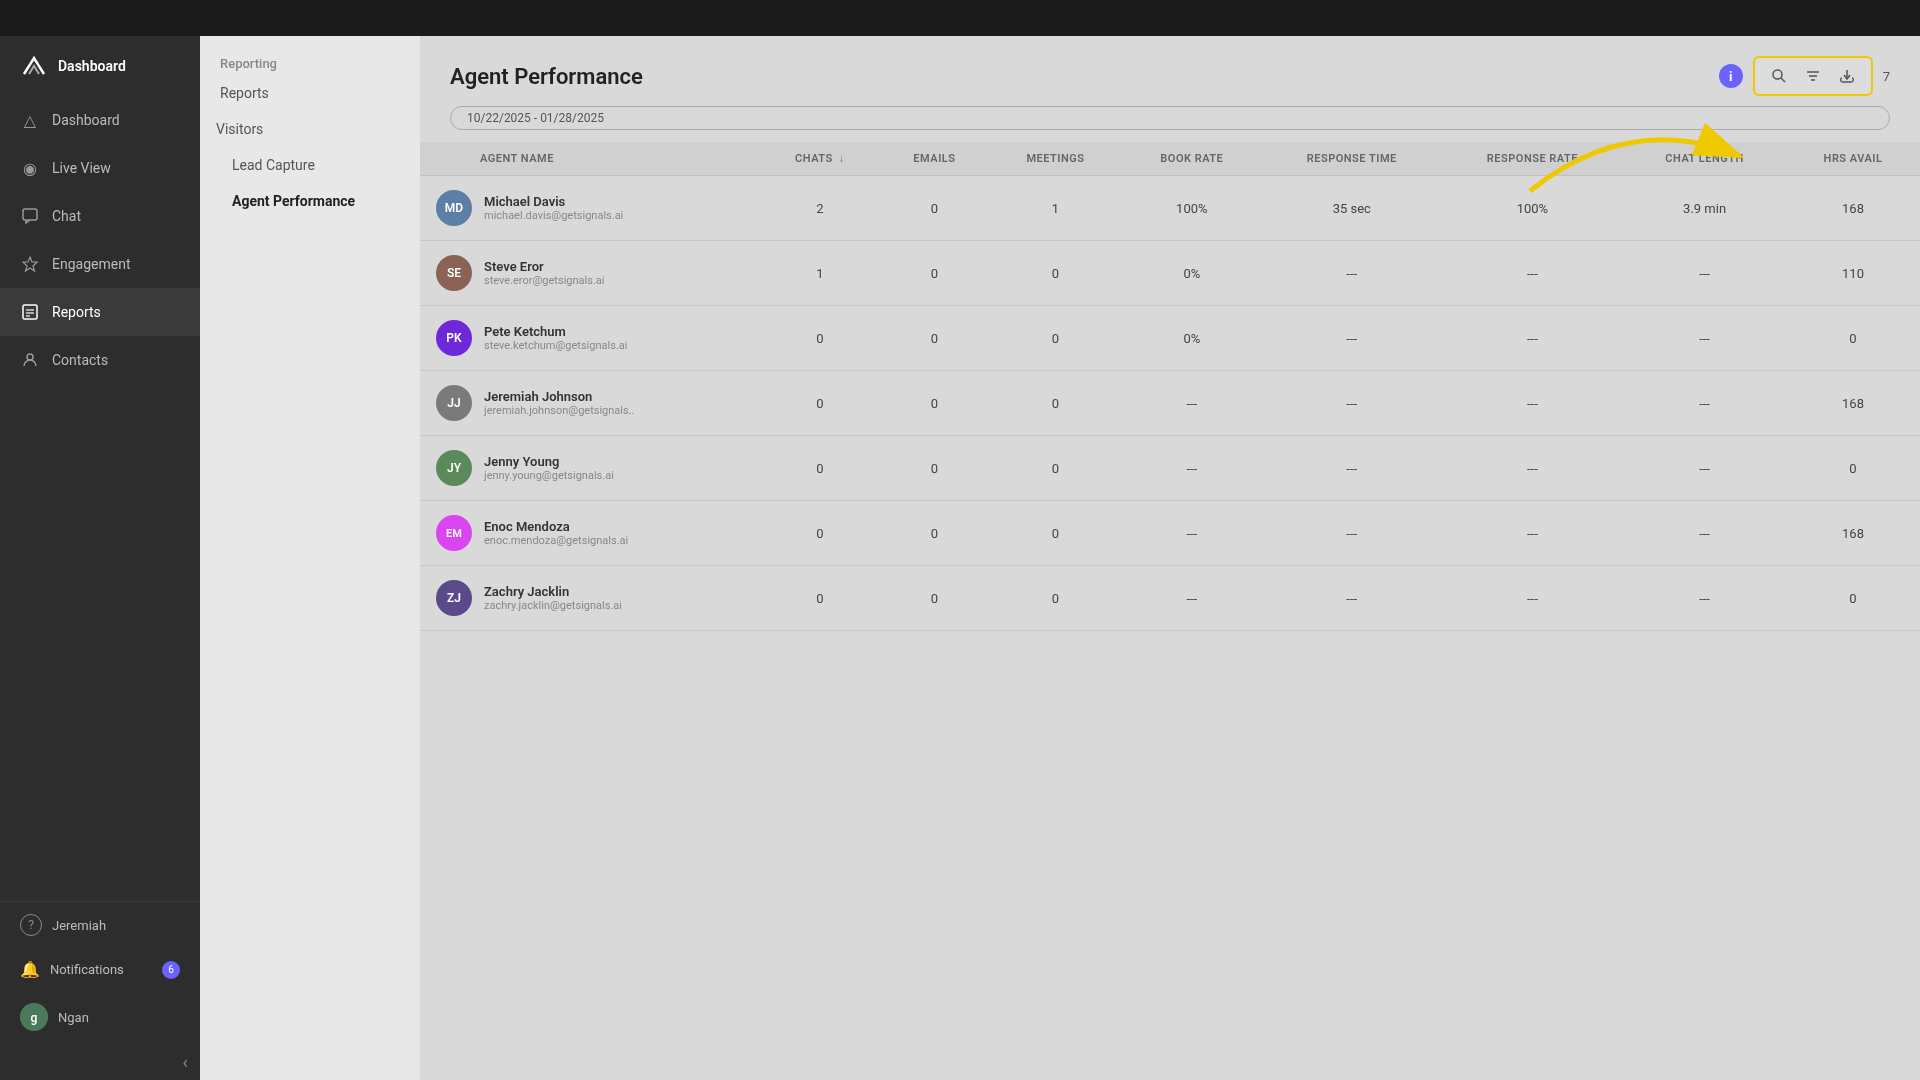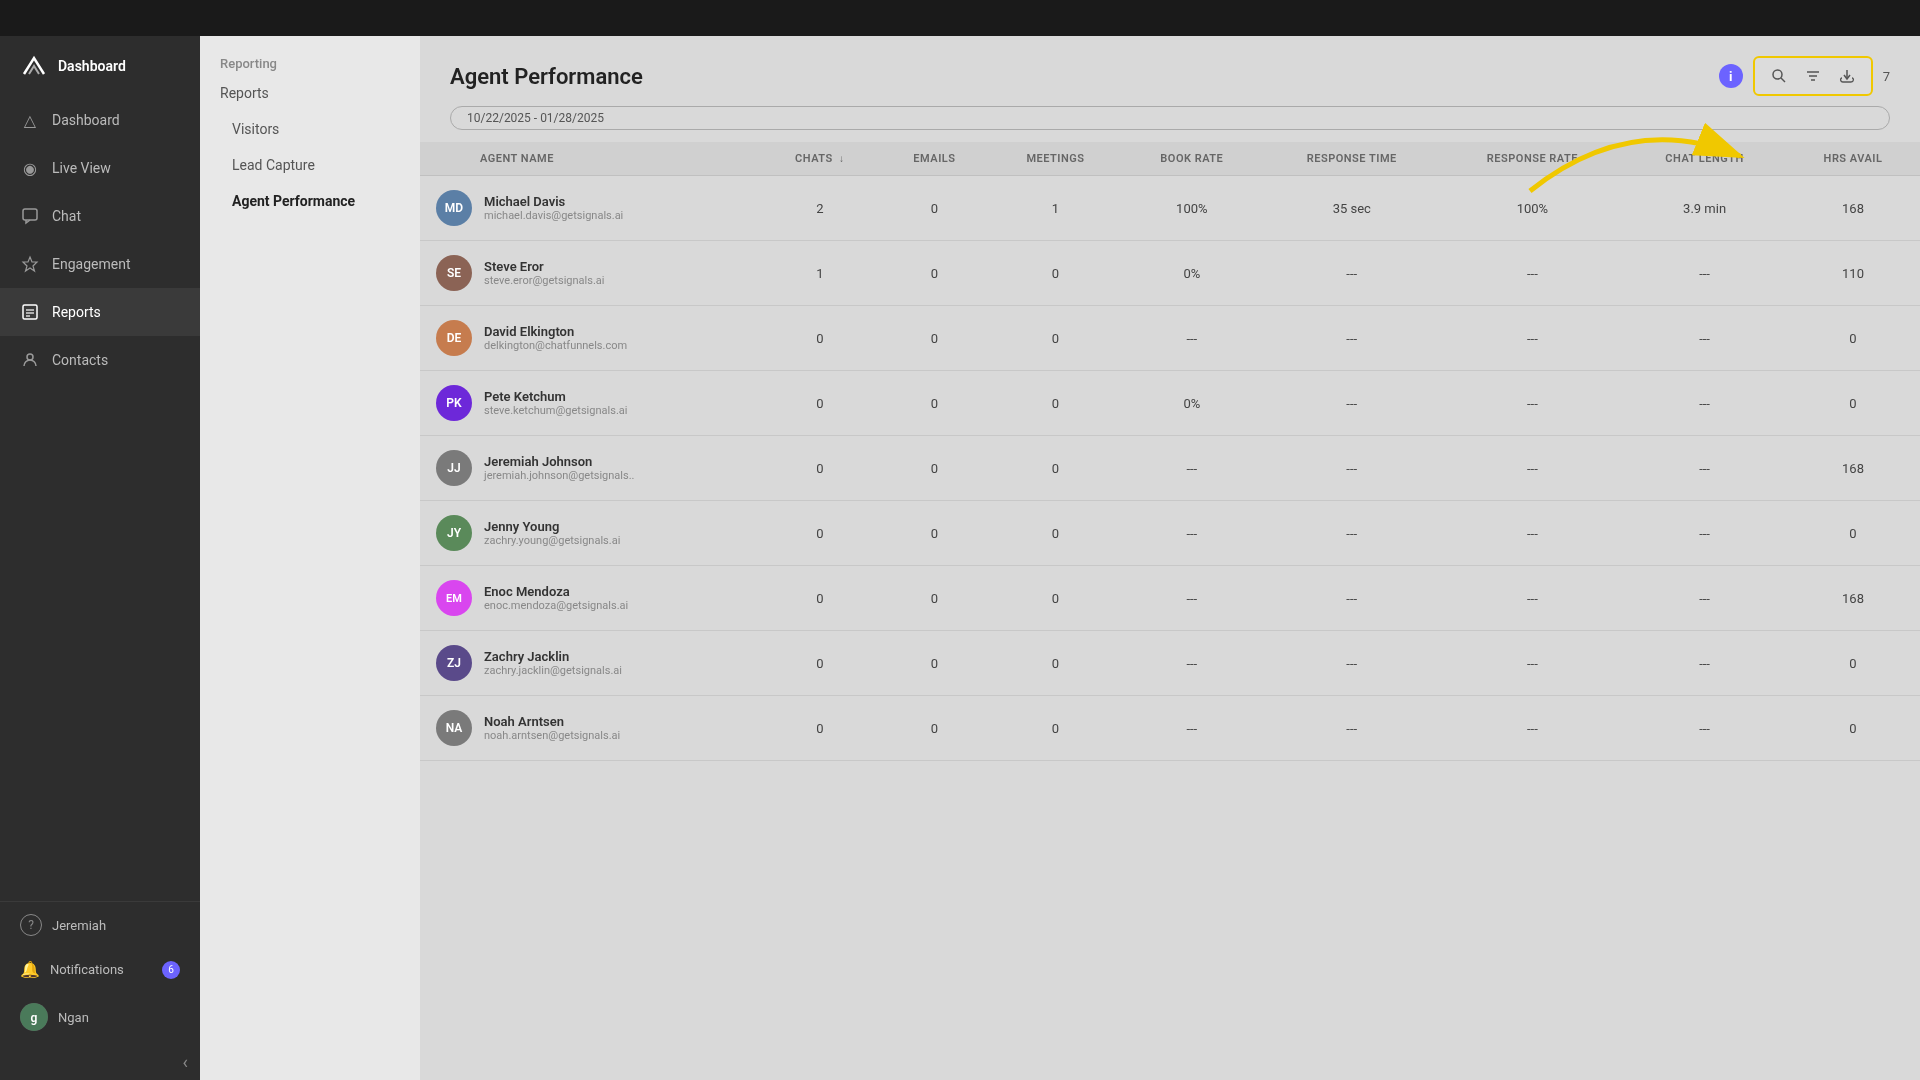--- a/index.html
+++ b/index.html
@@ -329,21 +329,21 @@
         <span>‹</span>
       </div>
     </div>
   </div>
 
   <div class="sidebar-second">
     <div class="sidebar-second-title">Reporting</div>
     <div class="sidebar-second-item">
       <span>Reports</span>
     </div>
-    <div class="sidebar-second-item" style="padding-left:32px;">
+    <div class="sidebar-second-item" style="padding-left:16px;">
       <span>Visitors</span>
     </div>
     <div class="sidebar-second-item" style="padding-left:32px;">
       <span>Lead Capture</span>
     </div>
     <div class="sidebar-second-item active" style="padding-left:32px;">
       <span>Agent Performance</span>
     </div>
   </div>
 
@@ -439,39 +439,20 @@
     <td>0</td>
     <td>0%</td>
     <td>---</td>
     <td>---</td>
     <td>---</td>
     <td>110</td>
   </tr>
             <tr>
     <td style="text-align:left;">
       <div style="display:flex;align-items:center;gap:12px;">
-        <div style="width:36px;height:36px;border-radius:50%;background:#c67c4e;flex-shrink:0;display:flex;align-items:center;justify-content:center;font-size:12px;font-weight:600;color:#fff;">DE</div>
-        <div>
-          <div style="font-weight:600;color:#333;font-size:13px;">David Elkington</div>
-          <div style="font-size:11px;color:#888;">delkington@chatfunnels.com</div>
-        </div>
-      </div>
-    </td>
-    <td>0</td>
-    <td>0</td>
-    <td>0</td>
-    <td>---</td>
-    <td>---</td>
-    <td>---</td>
-    <td>---</td>
-    <td>0</td>
-  </tr>
-            <tr>
-    <td style="text-align:left;">
-      <div style="display:flex;align-items:center;gap:12px;">
         <div style="width:36px;height:36px;border-radius:50%;background:#6d28d9;flex-shrink:0;display:flex;align-items:center;justify-content:center;font-size:12px;font-weight:600;color:#fff;">PK</div>
         <div>
           <div style="font-weight:600;color:#333;font-size:13px;">Pete Ketchum</div>
           <div style="font-size:11px;color:#888;">steve.ketchum@getsignals.ai</div>
         </div>
       </div>
     </td>
     <td>0</td>
     <td>0</td>
     <td>0</td>
@@ -499,21 +480,21 @@
     <td>---</td>
     <td>---</td>
     <td>168</td>
   </tr>
             <tr>
     <td style="text-align:left;">
       <div style="display:flex;align-items:center;gap:12px;">
         <div style="width:36px;height:36px;border-radius:50%;background:#5a8a5a;flex-shrink:0;display:flex;align-items:center;justify-content:center;font-size:12px;font-weight:600;color:#fff;">JY</div>
         <div>
           <div style="font-weight:600;color:#333;font-size:13px;">Jenny Young</div>
-          <div style="font-size:11px;color:#888;">zachry.young@getsignals.ai</div>
+          <div style="font-size:11px;color:#888;">jenny.young@getsignals.ai</div>
         </div>
       </div>
     </td>
     <td>0</td>
     <td>0</td>
     <td>0</td>
     <td>---</td>
     <td>---</td>
     <td>---</td>
     <td>---</td>
@@ -550,36 +531,17 @@
     </td>
     <td>0</td>
     <td>0</td>
     <td>0</td>
     <td>---</td>
     <td>---</td>
     <td>---</td>
     <td>---</td>
     <td>0</td>
   </tr>
-            <tr>
-    <td style="text-align:left;">
-      <div style="display:flex;align-items:center;gap:12px;">
-        <div style="width:36px;height:36px;border-radius:50%;background:#7a7a7a;flex-shrink:0;display:flex;align-items:center;justify-content:center;font-size:12px;font-weight:600;color:#fff;">NA</div>
-        <div>
-          <div style="font-weight:600;color:#333;font-size:13px;">Noah Arntsen</div>
-          <div style="font-size:11px;color:#888;">noah.arntsen@getsignals.ai</div>
-        </div>
-      </div>
-    </td>
-    <td>0</td>
-    <td>0</td>
-    <td>0</td>
-    <td>---</td>
-    <td>---</td>
-    <td>---</td>
-    <td>---</td>
-    <td>0</td>
-  </tr>
           </tbody>
       </table>
     </div>
   </div>
 </div>
 
 </body></html>

